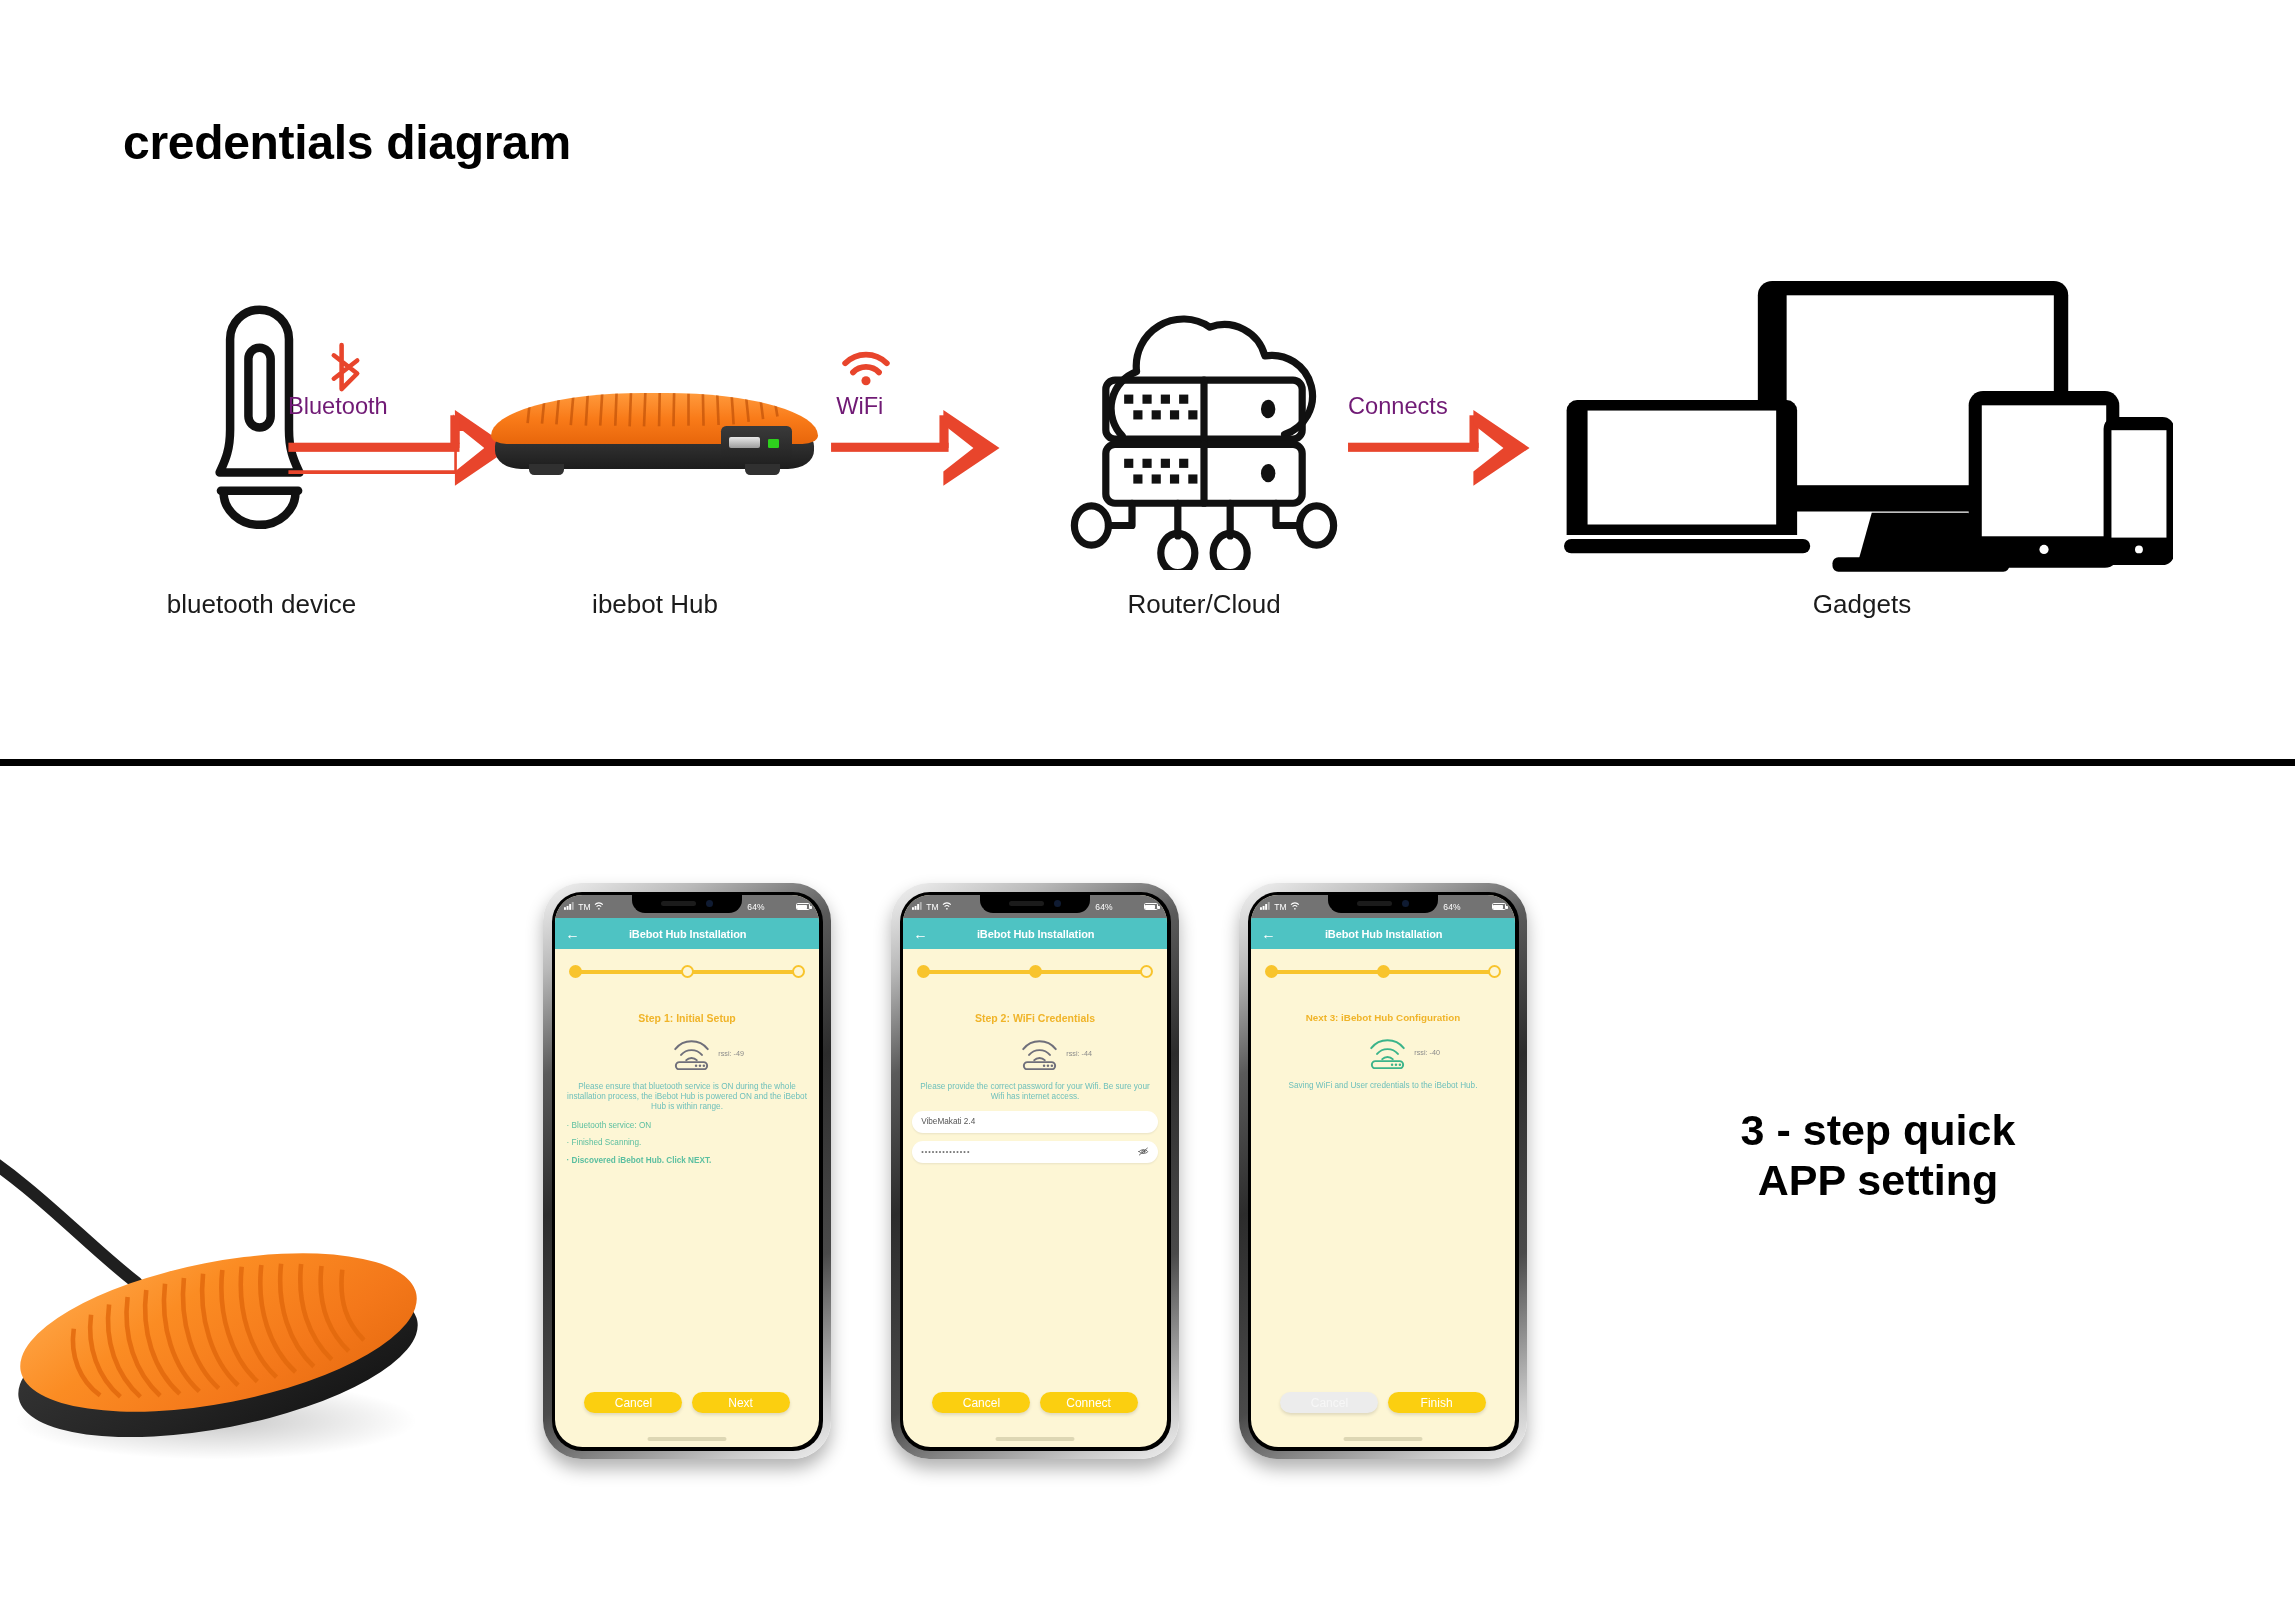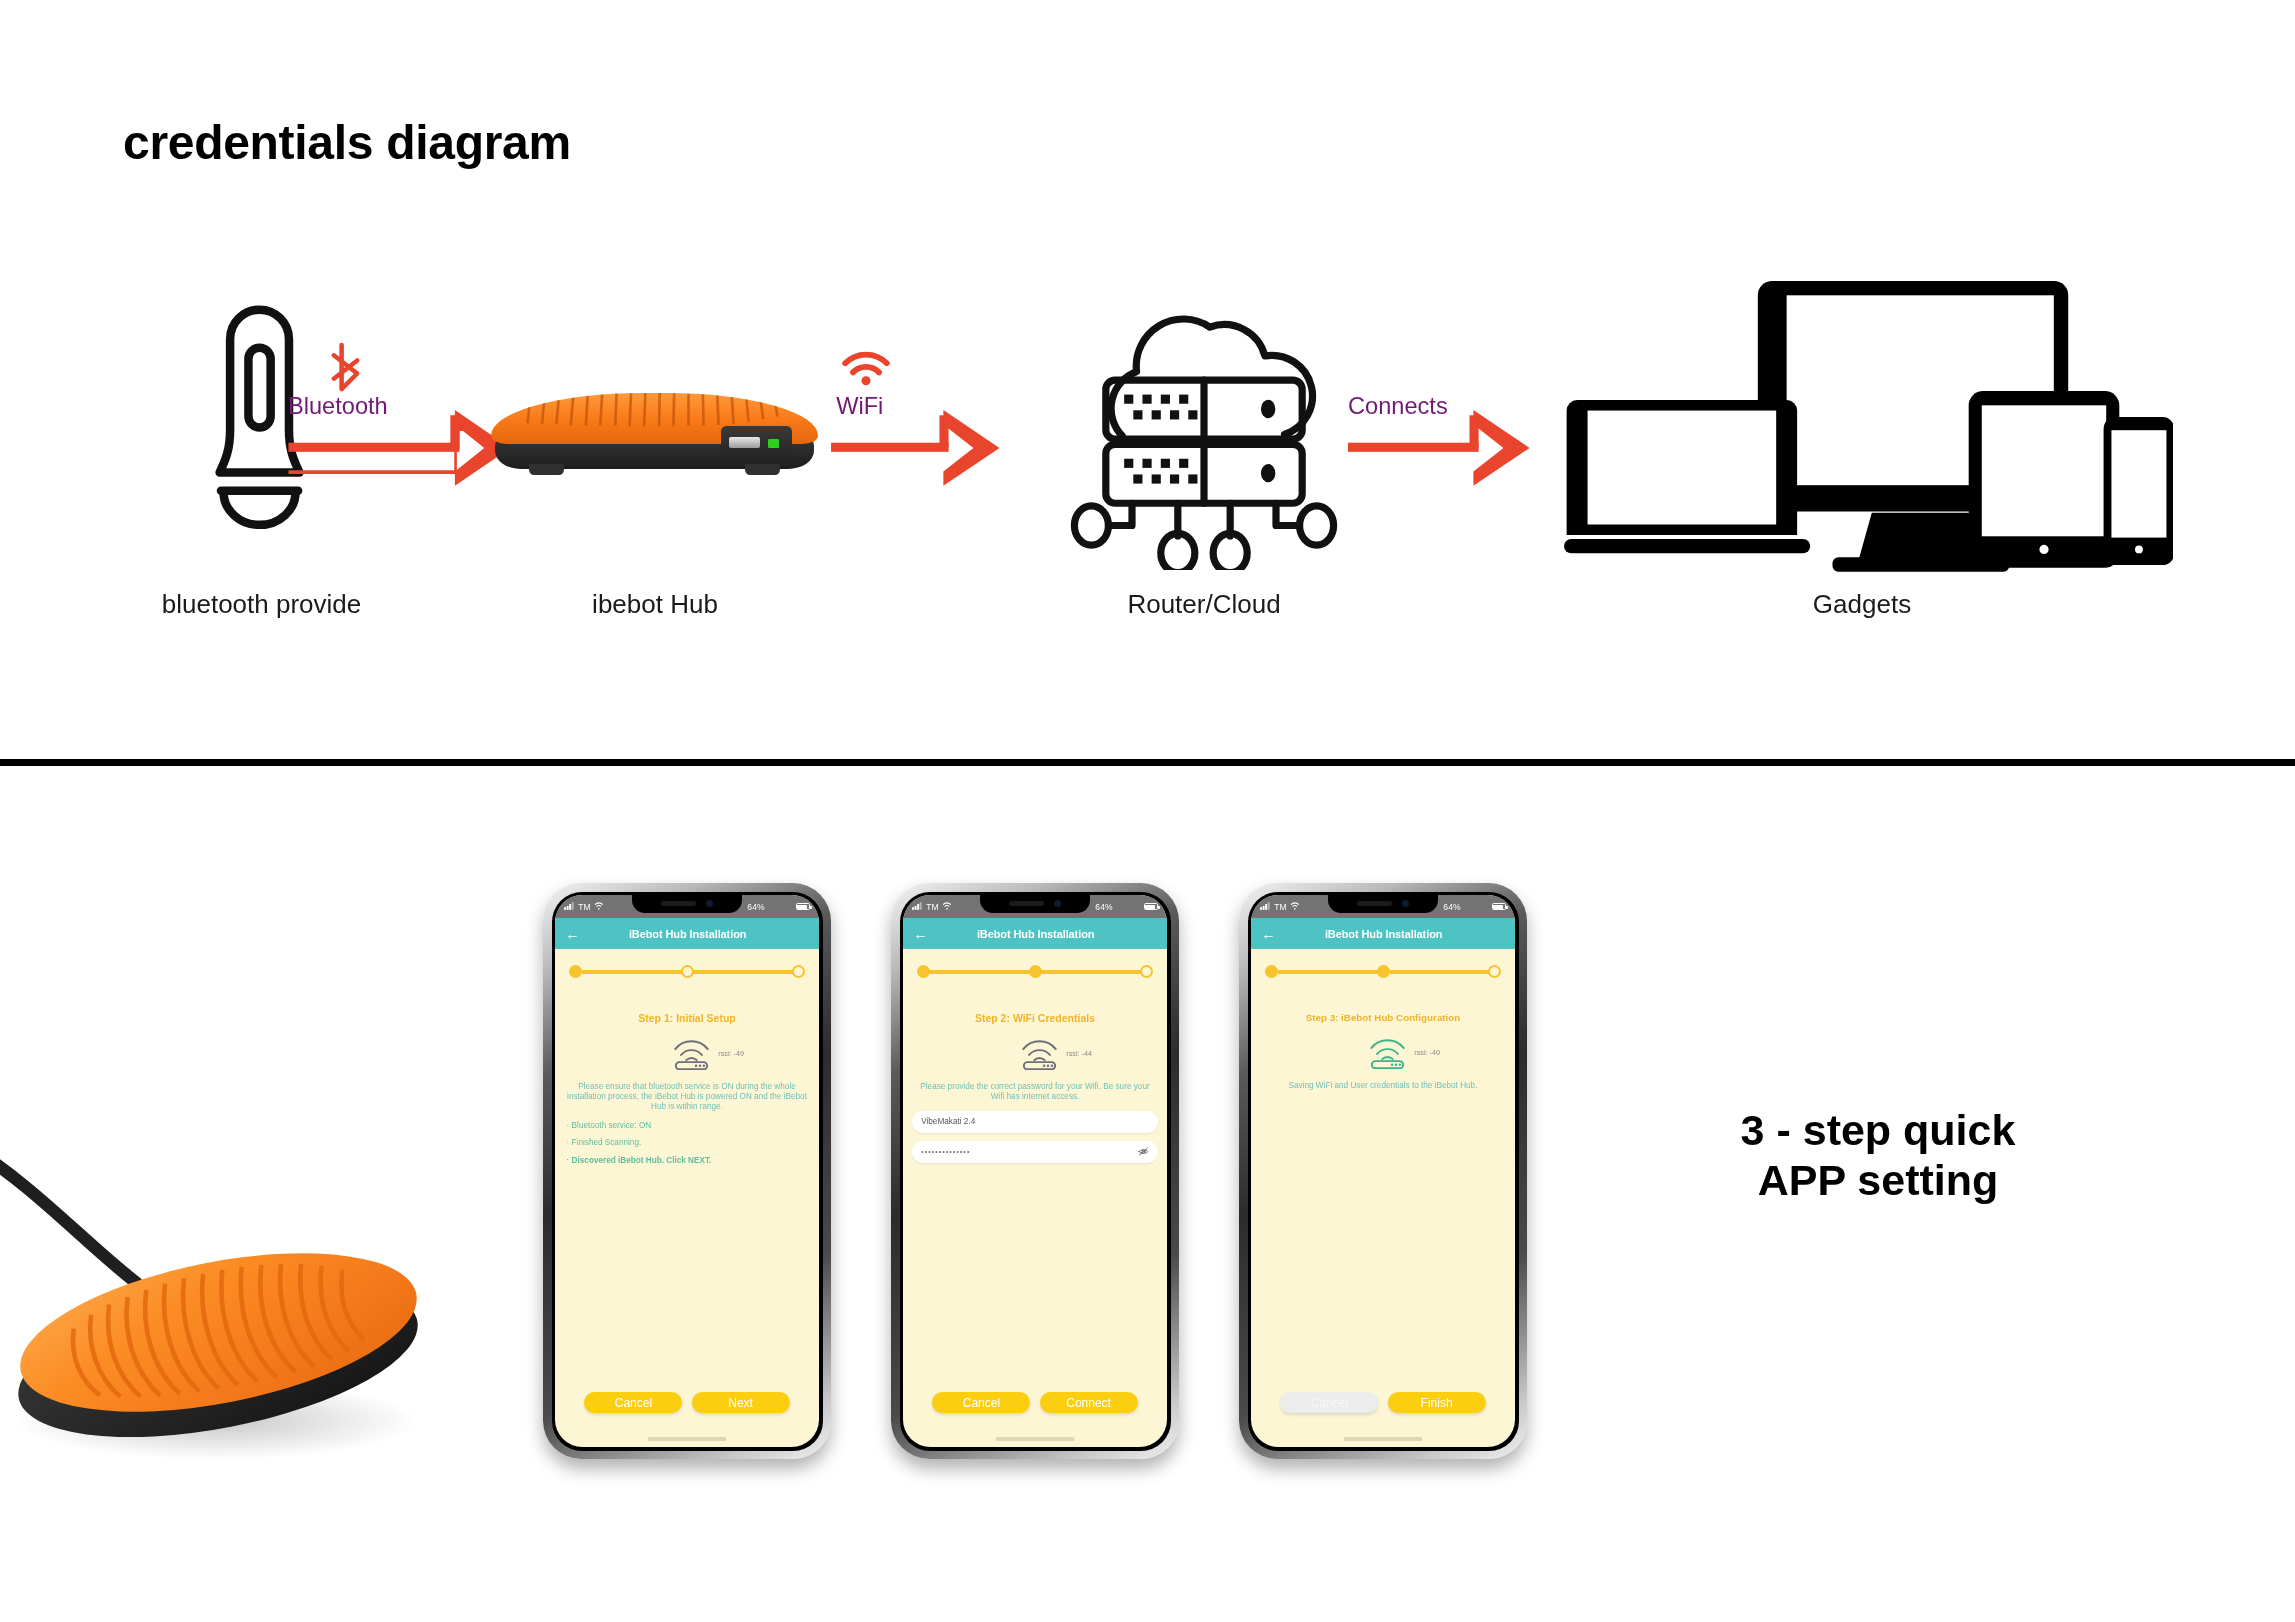--- a/index.html
+++ b/index.html
@@ -322,21 +322,21 @@
     <div class="glyph">
       <svg width="327" height="262" viewBox="0 0 500 400">
         <g fill="none" stroke="#111" stroke-width="13" stroke-linecap="round" stroke-linejoin="round">
           <path d="M202 58 a45 45 0 0 1 90 0 L292 196 C292 232 302 248 308 262 L186 262 C192 248 202 232 202 196 Z"></path>
           <path d="M230 88 a17 17 0 0 1 34 0 L264 176 a17 17 0 0 1 -34 0 Z"></path>
           <path d="M188 290 L306 290"></path>
           <path d="M192 292 a55 50 0 0 0 110 0"></path>
         </g>
       </svg>
     </div>
-    <div class="node-label">bluetooth provide</div>
+    <div class="node-label">bluetooth device</div>
   </div>
 
   <div class="arrow-group" id="arrow-bt">
     <span class="arrow-icon" style="left:38px; top:0;">
       <svg width="39" height="52" viewBox="0 0 60 80">
         <g fill="none" stroke="#e8452c" stroke-width="7" stroke-linecap="round" stroke-linejoin="round">
           <path d="M24 6 L24 74 L48 50 L12 22 M12 58 L48 30"></path>
         </g>
       </svg>
     </span>
@@ -771,21 +771,21 @@
       <div class="appbar">
         <span class="appbar-back">←</span>
         <span class="appbar-title">iBebot Hub Installation</span>
       </div>
       <div class="stepper">
         <div class="stepper-line"></div>
         <div class="stepper-dot sd-0"></div>
         <div class="stepper-dot sd-1"></div>
         <div class="stepper-dot hollow sd-2"></div>
       </div>
-      <div class="step-title small">Step 3: iBebot Hub Configuration</div>
+      <div class="step-title small">Next 3: iBebot Hub Configuration</div>
       <div class="router-row">
         <span>
           <svg width="43" height="34" viewBox="0 0 66 52">
             <g fill="none" stroke="#3bb48a" stroke-width="3" stroke-linecap="round">
               <path d="M8 20 a32 32 0 0 1 50 0"></path>
               <path d="M17 29 a21 21 0 0 1 32 0"></path>
               <path d="M25 37 a11 11 0 0 1 16 0"></path>
               <rect x="9" y="40" width="48" height="11" rx="5.5"></rect>
             </g>
             <g fill="#3bb48a">

